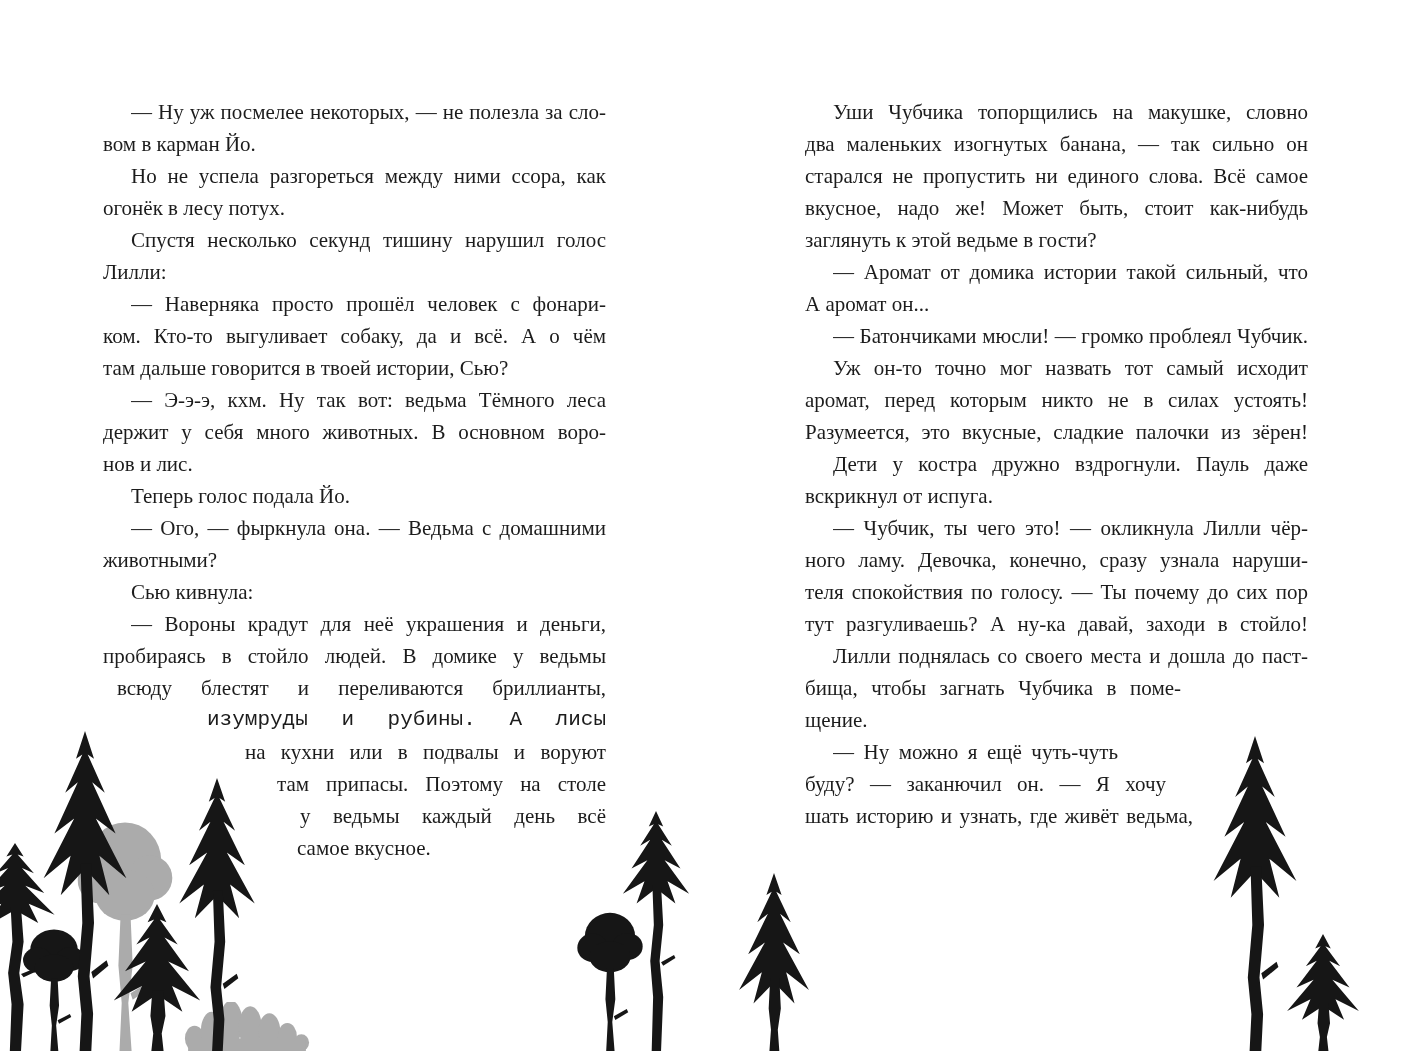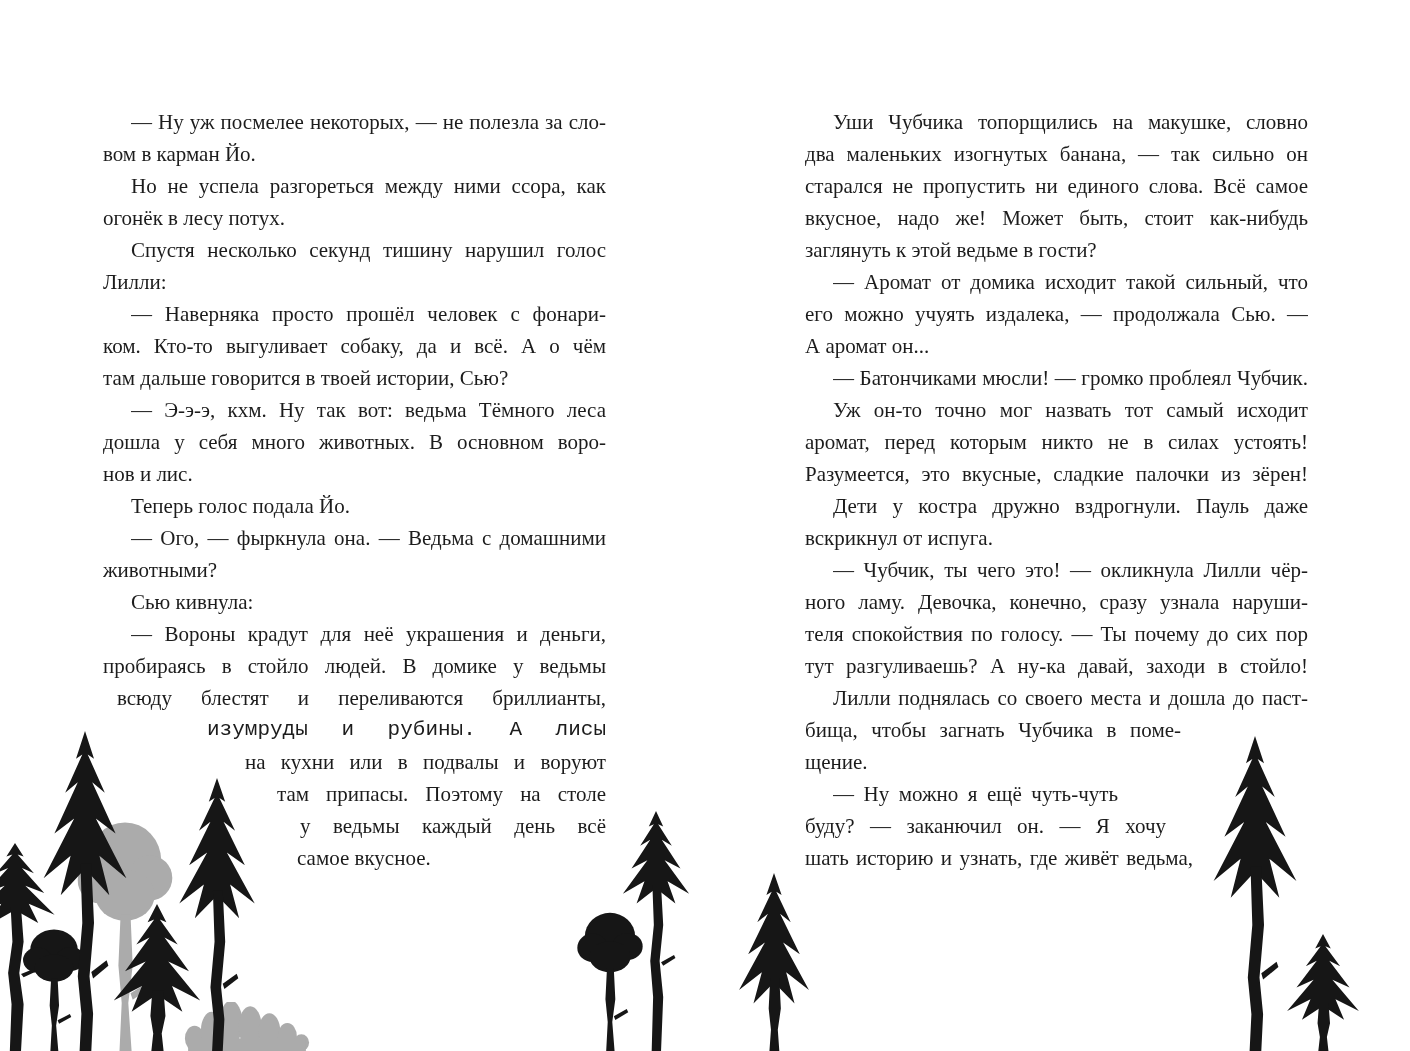--- a/index.html
+++ b/index.html
@@ -10,21 +10,21 @@
   }
   .spread {
     position: relative;
     width: 1410px; height: 1051px;
     background: #ffffff;
     font-family: "Liberation Serif", "DejaVu Serif", serif;
     color: #1c1c1c;
   }
   .page {
     position: absolute;
-    top: 106px;
+    top: 96px;
     width: 503px;
     font-size: 21px;
     line-height: 32px;
   }
   #page-left  { left: 103px; }
   #page-right { left: 805px; }
   .line {
     height: 32px;
     line-height: 32px;
     overflow: hidden;
@@ -91,43 +91,42 @@
       <div class="line just" style="margin-left: 28px;">— Ну уж посмелее некоторых, — не полезла за сло-</div>
       <div class="line">вом в карман Йо.</div>
       <div class="line just" style="margin-left: 28px;">Но не успела разгореться между ними ссора, как</div>
       <div class="line">огонёк в лесу потух.</div>
       <div class="line just" style="margin-left: 28px;">Спустя несколько секунд тишину нарушил голос</div>
       <div class="line">Лилли:</div>
       <div class="line just" style="margin-left: 28px;">— Наверняка просто прошёл человек с фонари-</div>
       <div class="line just">ком. Кто-то выгуливает собаку, да и всё. А о чём</div>
       <div class="line">там дальше говорится в твоей истории, Сью?</div>
       <div class="line just" style="margin-left: 28px;">— Э-э-э, кхм. Ну так вот: ведьма Тёмного леса</div>
-      <div class="line just">дошла у себя много животных. В основном воро-</div>
+      <div class="line just">держит у себя много животных. В основном воро-</div>
       <div class="line">нов и лис.</div>
       <div class="line" style="margin-left: 28px;">Теперь голос подала Йо.</div>
       <div class="line just" style="margin-left: 28px;">— Ого, — фыркнула она. — Ведьма с домашними</div>
       <div class="line">животными?</div>
       <div class="line" style="margin-left: 28px;">Сью кивнула:</div>
       <div class="line just" style="margin-left: 28px;">— Вороны крадут для неё украшения и деньги,</div>
       <div class="line just">пробираясь в стойло людей. В домике у ведьмы</div>
       <div class="line just" style="margin-left: 14px;">всюду блестят и переливаются бриллианты,</div>
       <div class="line just" style="margin-left: 104px; font-family: Liberation Mono, monospace;">изумруды и рубины. А лисы проникают</div>
       <div class="line just" style="margin-left: 142px;">на кухни или в подвалы и воруют</div>
       <div class="line just" style="margin-left: 174px;">там припасы. Поэтому на столе</div>
       <div class="line just" style="margin-left: 197px;">у ведьмы каждый день всё</div>
       <div class="line" style="margin-left: 194px;">самое вкусное.</div>
     </section>
   <section class="page" id="page-right">
       <div class="line just" style="margin-left: 28px;">Уши Чубчика топорщились на макушке, словно</div>
       <div class="line just">два маленьких изогнутых банана, — так сильно он</div>
       <div class="line just">старался не пропустить ни единого слова. Всё самое</div>
       <div class="line just">вкусное, надо же! Может быть, стоит как-нибудь</div>
       <div class="line">заглянуть к этой ведьме в гости?</div>
-      <div class="line just" style="margin-left: 28px;">— Аромат от домика исходит такой сильный, что</div>
-      <div class="line just">его можно учуять издалека, — продолжала Сью. —</div>
+      <div class="line just" style="margin-left: 28px;">— Аромат от домика истории такой сильный, что</div>
       <div class="line">А аромат он...</div>
       <div class="line just" style="margin-left: 28px;">— Батончиками мюсли! — громко проблеял Чубчик.</div>
       <div class="line just" style="margin-left: 28px;">Уж он-то точно мог назвать тот самый исходит</div>
       <div class="line just">аромат, перед которым никто не в силах устоять!</div>
       <div class="line just">Разумеется, это вкусные, сладкие палочки из зёрен!</div>
       <div class="line just" style="margin-left: 28px;">Дети у костра дружно вздрогнули. Пауль даже</div>
       <div class="line">вскрикнул от испуга.</div>
       <div class="line just" style="margin-left: 28px;">— Чубчик, ты чего это! — окликнула Лилли чёр-</div>
       <div class="line just">ного ламу. Девочка, конечно, сразу узнала наруши-</div>
       <div class="line just">теля спокойствия по голосу. — Ты почему до сих пор</div>

